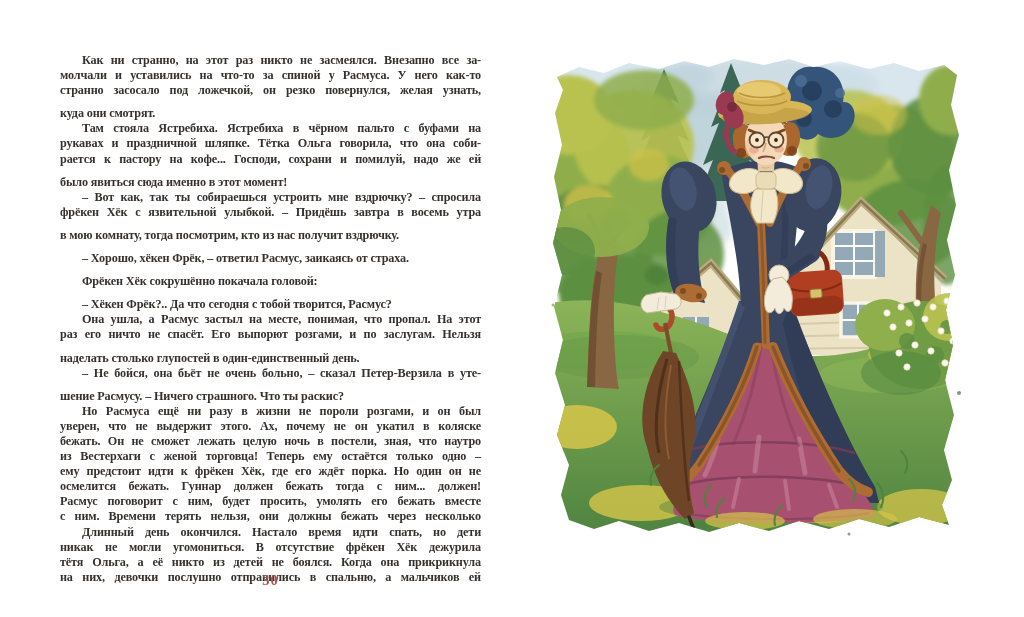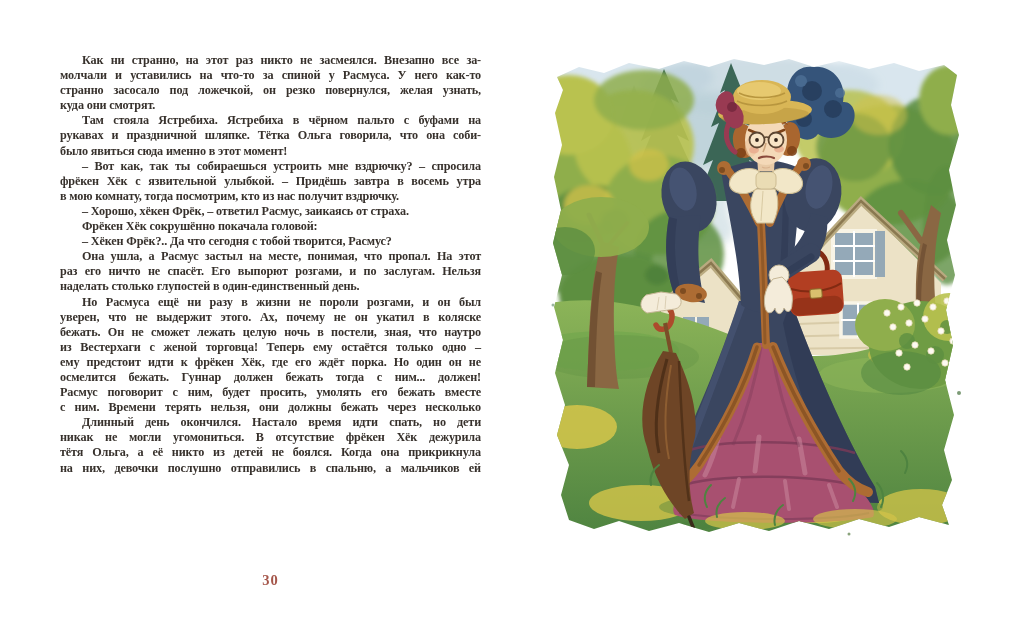--- a/index.html
+++ b/index.html
@@ -6,21 +6,21 @@
     --paper:#ffffff; --text:#37312c; --pagenum:#a5564a;
   }
   html,body{margin:0;padding:0;background:#fff;}
   .page{position:relative;width:1024px;height:595px;background:var(--paper);
         font-family:"Liberation Serif","DejaVu Serif",serif;overflow:hidden;}
   .textcol{position:absolute;left:60px;top:53px;width:421px;color:var(--text);
            font-size:12.2px;font-weight:700;letter-spacing:-0.15px;}
   .textcol p{margin:0;padding:0;}
   .line{height:15.1px;line-height:15.1px;white-space:nowrap;
         text-align:justify;text-align-last:justify;}
-  .line.end{text-align:left;text-align-last:left;}
+  .line.end{text-align:left;text-align-last:left;margin-top:8px;}
   .line.first{text-indent:22px;}
   .pagenum{position:absolute;left:60px;top:548px;width:421px;text-align:center;
            color:var(--pagenum);font-size:14.5px;font-weight:700;letter-spacing:1px;margin-top:24px;}
   .illus{position:absolute;left:549px;top:55px;width:416px;height:482px;}
   svg{display:block;}
 </style>
 </head>
 <body>
 
 <div class="page">
@@ -28,40 +28,45 @@
   <div class="textcol">
     <p>
       <span class="line first" style="display:block">Как ни странно, на этот раз никто не засмеялся. Внезапно все за-</span>
       <span class="line" style="display:block">молчали и уставились на что-то за спиной у Расмуса. У него как-то</span>
       <span class="line" style="display:block">странно засосало под ложечкой, он резко повернулся, желая узнать,</span>
       <span class="line end" style="display:block">куда они смотрят.</span>
     </p>
     <p>
       <span class="line first" style="display:block">Там стояла Ястребиха. Ястребиха в чёрном пальто с буфами на</span>
       <span class="line" style="display:block">рукавах и праздничной шляпке. Тётка Ольга говорила, что она соби-</span>
+      <span class="line" style="display:block">рается к пастору на кофе... Господи, сохрани и помилуй, надо же ей</span>
       <span class="line end" style="display:block">было явиться сюда именно в этот момент!</span>
     </p>
     <p>
       <span class="line first" style="display:block">– Вот как, так ты собираешься устроить мне вздрючку? – спросила</span>
       <span class="line" style="display:block">фрёкен Хёк с язвительной улыбкой. – Придёшь завтра в восемь утра</span>
       <span class="line end" style="display:block">в мою комнату, тогда посмотрим, кто из нас получит вздрючку.</span>
     </p>
     <p>
       <span class="line first end" style="display:block">– Хорошо, хёкен Фрёк, – ответил Расмус, заикаясь от страха.</span>
     </p>
     <p>
       <span class="line first end" style="display:block">Фрёкен Хёк сокрушённо покачала головой:</span>
     </p>
     <p>
       <span class="line first end" style="display:block">– Хёкен Фрёк?.. Да что сегодня с тобой творится, Расмус?</span>
     </p>
     <p>
       <span class="line first" style="display:block">Она ушла, а Расмус застыл на месте, понимая, что пропал. На этот</span>
       <span class="line" style="display:block">раз его ничто не спасёт. Его выпорют розгами, и по заслугам. Нельзя</span>
       <span class="line end" style="display:block">наделать столько глупостей в один-единственный день.</span>
+    </p>
+    <p>
+      <span class="line first" style="display:block">– Не бойся, она бьёт не очень больно, – сказал Петер-Верзила в уте-</span>
+      <span class="line end" style="display:block">шение Расмусу. – Ничего страшного. Что ты раскис?</span>
     </p>
     <p>
       <span class="line first" style="display:block">Но Расмуса ещё ни разу в жизни не пороли розгами, и он был</span>
       <span class="line" style="display:block">уверен, что не выдержит этого. Ах, почему не он укатил в коляске</span>
       <span class="line" style="display:block">бежать. Он не сможет лежать целую ночь в постели, зная, что наутро</span>
       <span class="line" style="display:block">из Вестерхаги с женой торговца! Теперь ему остаётся только одно –</span>
       <span class="line" style="display:block">ему предстоит идти к фрёкен Хёк, где его ждёт порка. Но один он не</span>
       <span class="line" style="display:block">осмелится бежать. Гуннар должен бежать тогда с ним... должен!</span>
       <span class="line" style="display:block">Расмус поговорит с ним, будет просить, умолять его бежать вместе</span>
       <span class="line" style="display:block">с ним. Времени терять нельзя, они должны бежать через несколько</span>

